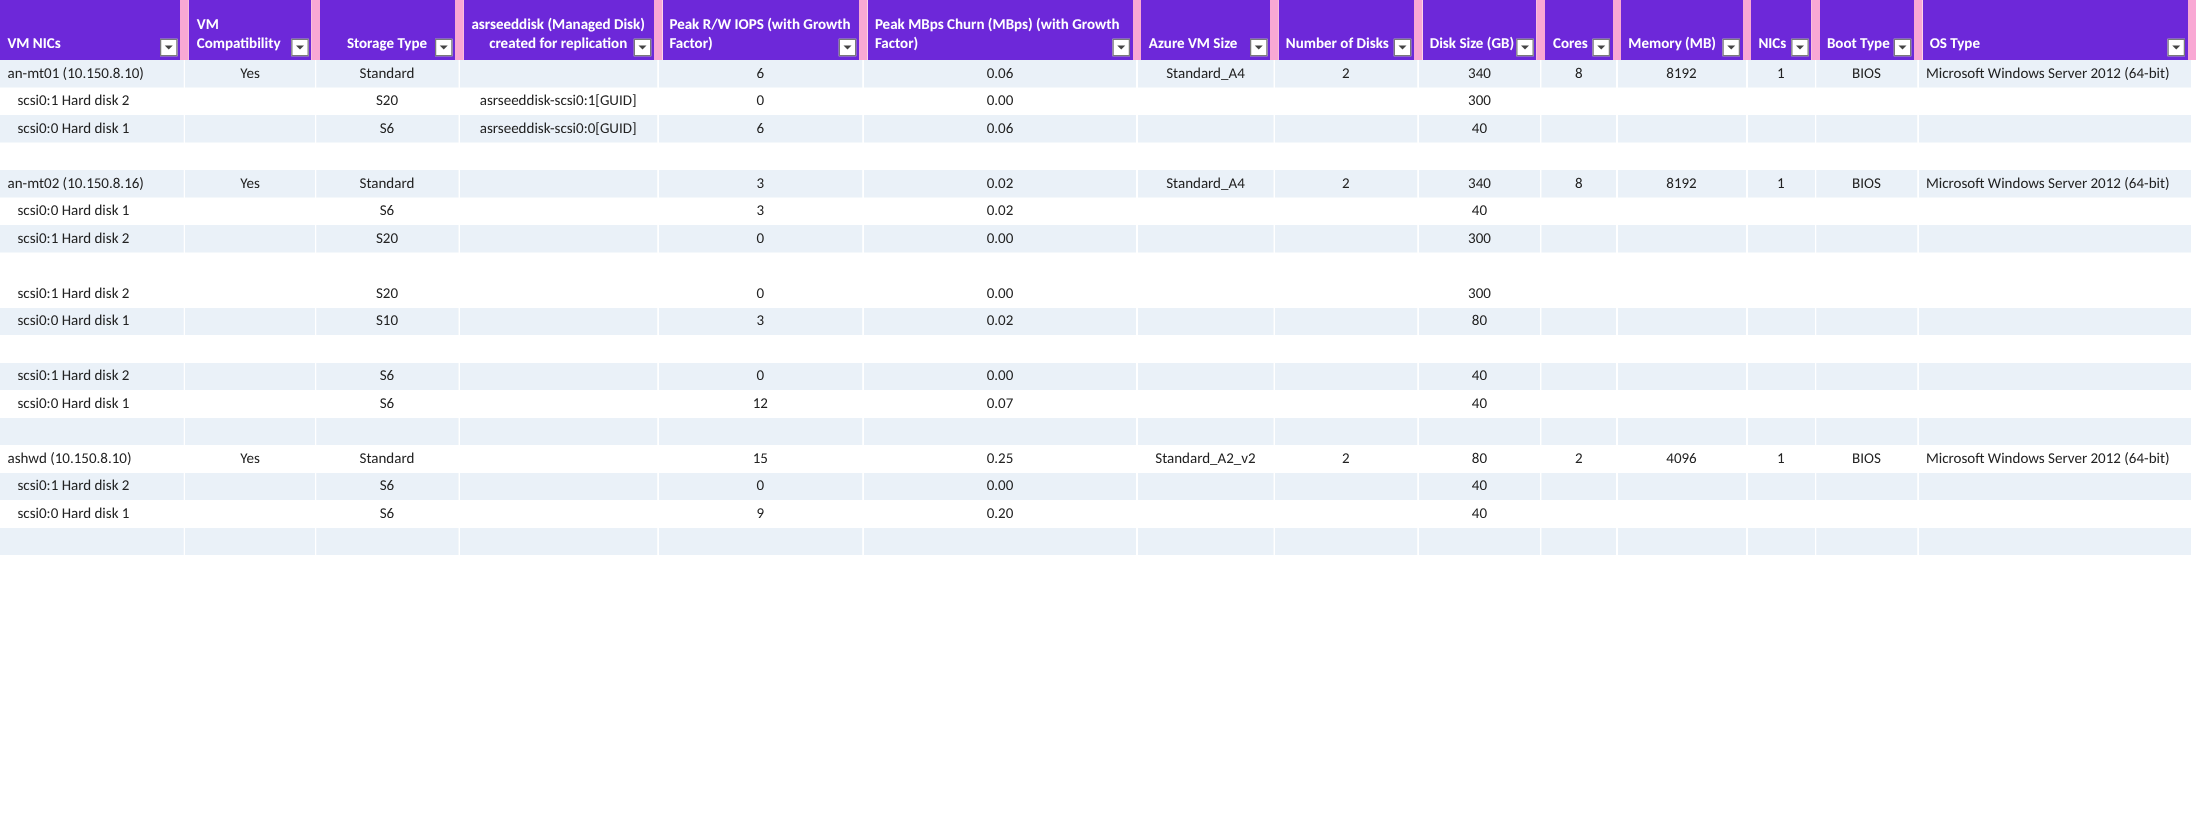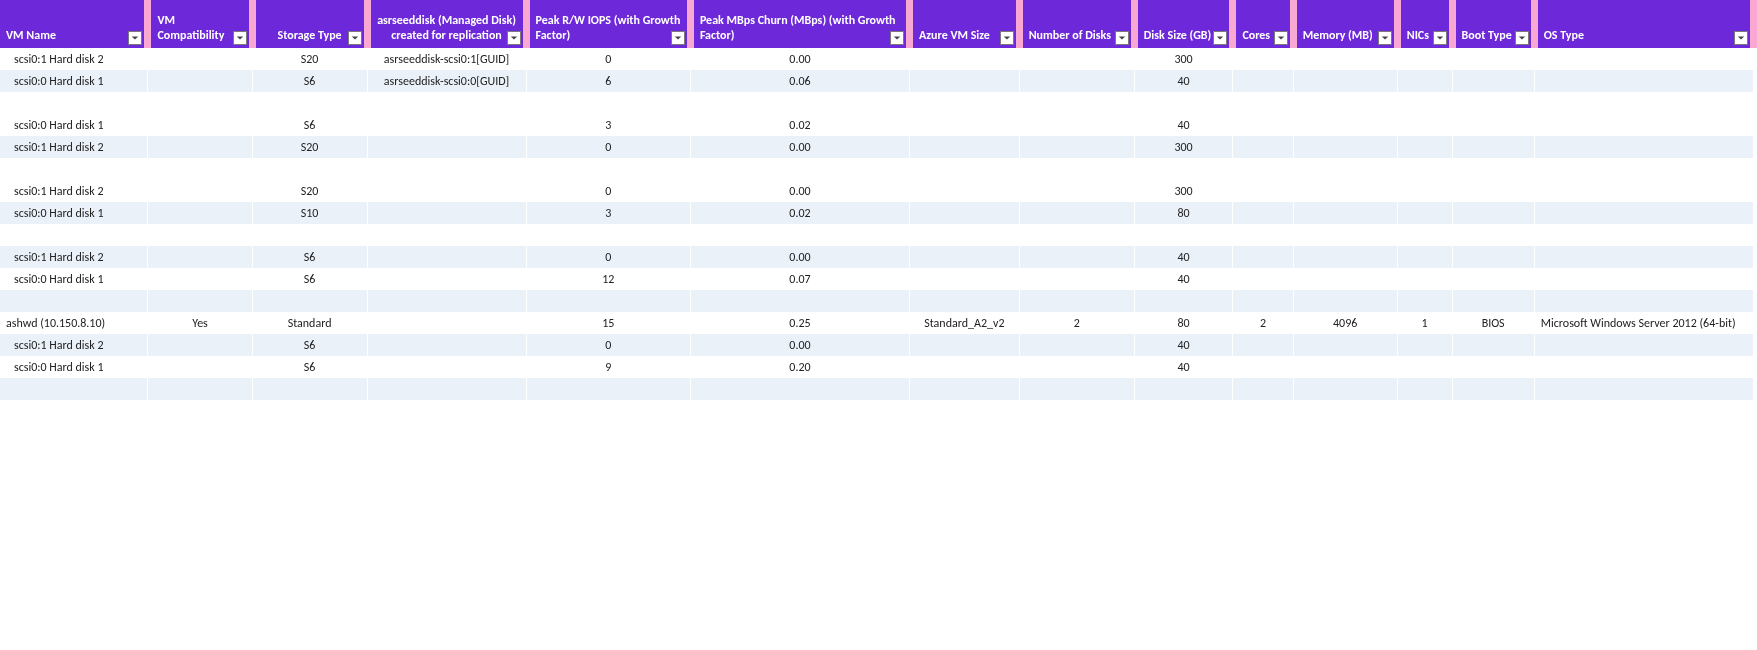--- a/index.html
+++ b/index.html
@@ -88,21 +88,21 @@
       <col class="c7">
       <col class="c8">
       <col class="c9">
     <col class="c10">
       <col class="c11">
       <col class="c12">
       <col class="c13">
   </colgroup>
   <thead>
     <tr id="header-row">
-        <th><span class="label">VM Name</span><span class="filter-btn">
+        <th><span class="label">VM NICs</span><span class="filter-btn">
             <svg viewBox="0 0 10 10">
               <path d="M1 3 L5 7 L9 3 Z" fill="#444"></path>
             </svg>
           </span></th>
         <th><span class="label">VM Compatibility</span><span class="filter-btn">
             <svg viewBox="0 0 10 10">
               <path d="M1 3 L5 7 L9 3 Z" fill="#444"></path>
             </svg>
           </span></th>
         <th class="center"><span class="label">Storage Type</span><span class="filter-btn">
@@ -161,20 +161,36 @@
             </svg>
           </span></th>
         <th><span class="label">OS Type</span><span class="filter-btn">
             <svg viewBox="0 0 10 10">
               <path d="M1 3 L5 7 L9 3 Z" fill="#444"></path>
             </svg>
           </span></th>
       </tr>
   </thead>
   <tbody id="table-body">
+      <tr class="odd">
+        <td class="l">an-mt01 (10.150.8.10)</td>
+        <td class="c">Yes</td>
+        <td class="c">Standard</td>
+        <td class="c"></td>
+        <td class="c">6</td>
+        <td class="c">0.06</td>
+        <td class="c">Standard_A4</td>
+        <td class="c">2</td>
+        <td class="c">340</td>
+        <td class="c">8</td>
+        <td class="c">8192</td>
+        <td class="c">1</td>
+        <td class="c">BIOS</td>
+        <td class="l">Microsoft Windows Server 2012 (64-bit)</td>
+      </tr>
       <tr class="even">
         <td class="l indent">scsi0:1 Hard disk 2</td>
         <td class="c"></td>
         <td class="c">S20</td>
         <td class="c">asrseeddisk-scsi0:1[GUID]</td>
         <td class="c">0</td>
         <td class="c">0.00</td>
         <td class="c"></td>
         <td class="c"></td>
         <td class="c">300</td>
@@ -208,20 +224,36 @@
         <td class="c"></td>
         <td class="c"></td>
         <td class="c"></td>
         <td class="c"></td>
         <td class="c"></td>
         <td class="c"></td>
         <td class="c"></td>
         <td class="c"></td>
         <td class="c"></td>
         <td class="l"></td>
+      </tr>
+      <tr class="odd">
+        <td class="l">an-mt02 (10.150.8.16)</td>
+        <td class="c">Yes</td>
+        <td class="c">Standard</td>
+        <td class="c"></td>
+        <td class="c">3</td>
+        <td class="c">0.02</td>
+        <td class="c">Standard_A4</td>
+        <td class="c">2</td>
+        <td class="c">340</td>
+        <td class="c">8</td>
+        <td class="c">8192</td>
+        <td class="c">1</td>
+        <td class="c">BIOS</td>
+        <td class="l">Microsoft Windows Server 2012 (64-bit)</td>
       </tr>
       <tr class="even">
         <td class="l indent">scsi0:0 Hard disk 1</td>
         <td class="c"></td>
         <td class="c">S6</td>
         <td class="c"></td>
         <td class="c">3</td>
         <td class="c">0.02</td>
         <td class="c"></td>
         <td class="c"></td>

